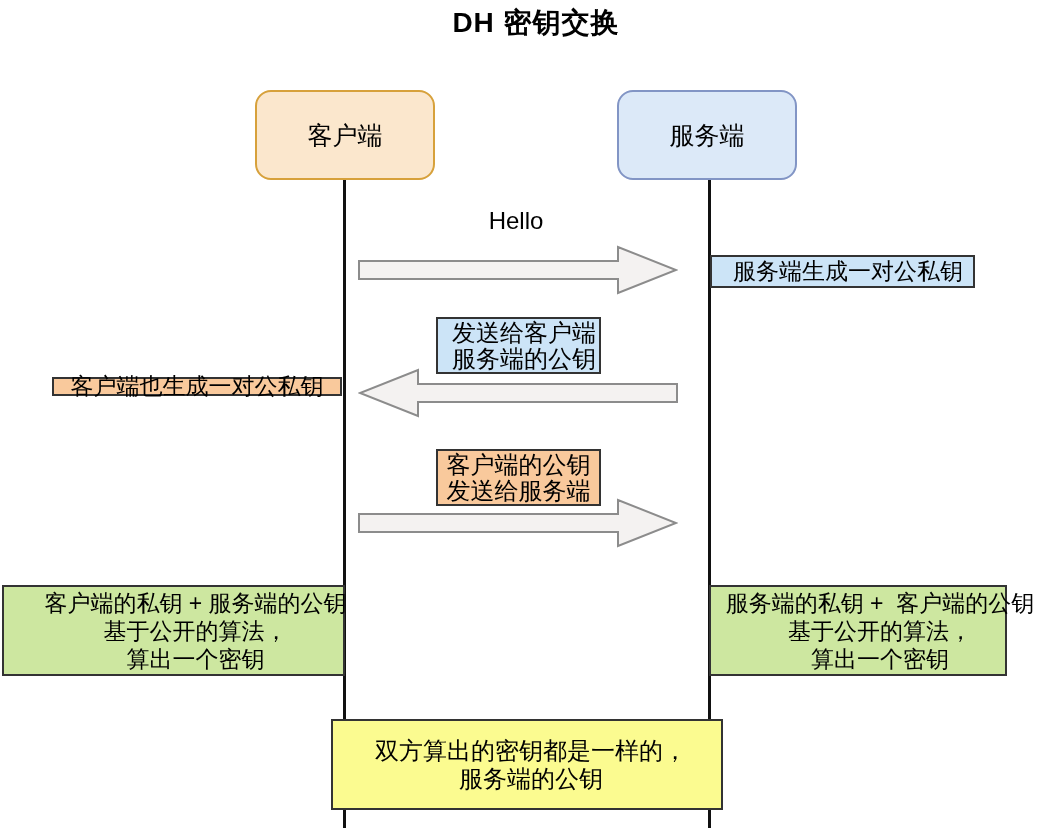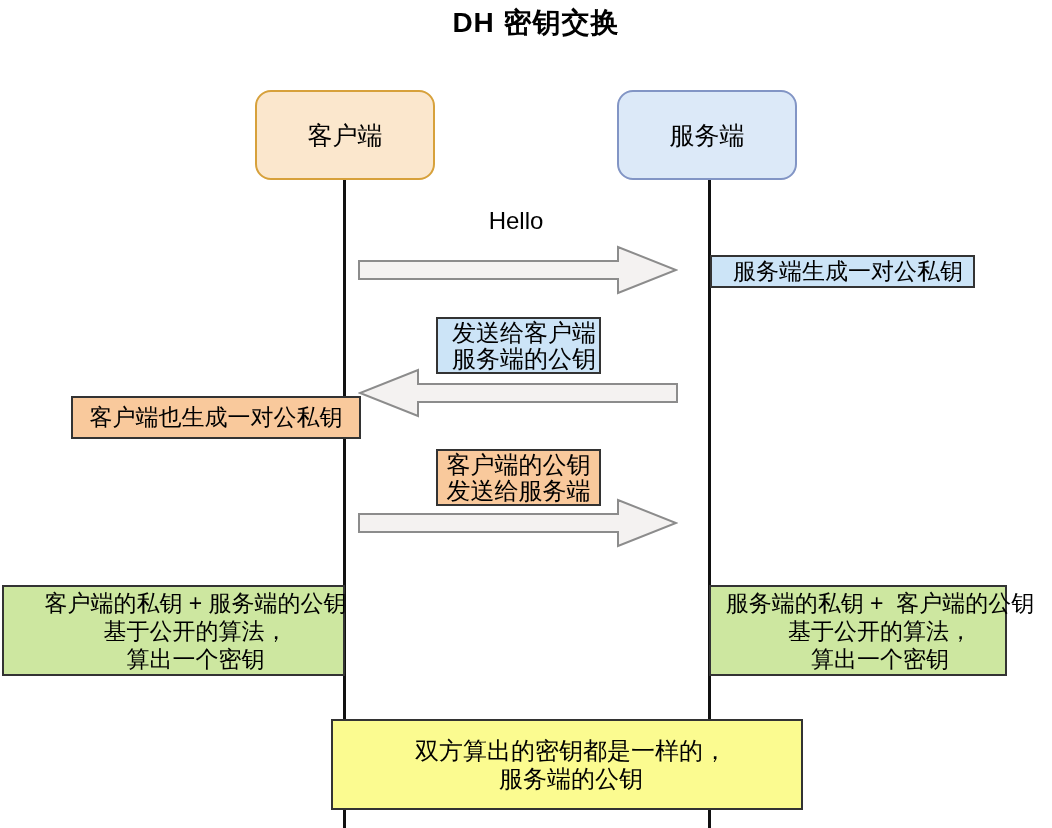--- a/index.html
+++ b/index.html
@@ -61,26 +61,26 @@
   }
   .note-line { white-space: pre; }
 
   .note-blue   { background: var(--blue-note-fill); padding-left: 11px; }
   .note-orange { background: var(--orange-note-fill); }
   .note-green  { background: var(--green-note-fill); padding-left: 44px; }
   .note-yellow { background: var(--yellow-note-fill); }
 
   .note-server-gen  { left: 710px; top: 255px; width: 265px; height: 33px; font-size: 23px; }
   .note-msg2        { left: 436px; top: 317px; width: 165px; height: 57px; font-size: 24px; line-height: 26px; }
-  .note-client-gen  { left: 71px;  top: 377px; width: 290px; height: 43px; font-size: 23px; margin-top: 19px; }
+  .note-client-gen  { left: 52px;  top: 377px; width: 290px; height: 19px; font-size: 23px; }
   .note-msg3        { left: 436px; top: 449px; width: 165px; height: 57px; font-size: 24px; line-height: 26px; }
   .note-compute     { top: 585px; height: 91px; font-size: 23px; line-height: 28px; }
   .note-client-compute { left: 2px;   width: 343px; }
   .note-server-compute { left: 709px; width: 298px; }
-  .note-conclusion  { left: 331px; top: 719px; width: 472px; height: 91px; font-size: 24px; line-height: 28px; padding-left: 8px; }
+  .note-conclusion  { left: 331px; top: 719px; width: 392px; height: 91px; font-size: 24px; line-height: 28px; padding-left: 8px; }
 </style>
 </head>
 <body>
 
 <div class="abs page-title">DH 密钥交换</div>
 
 <div class="abs lifeline lifeline-client"></div>
 <div class="abs lifeline lifeline-server"></div>
 
 <div class="abs actor actor-client">

